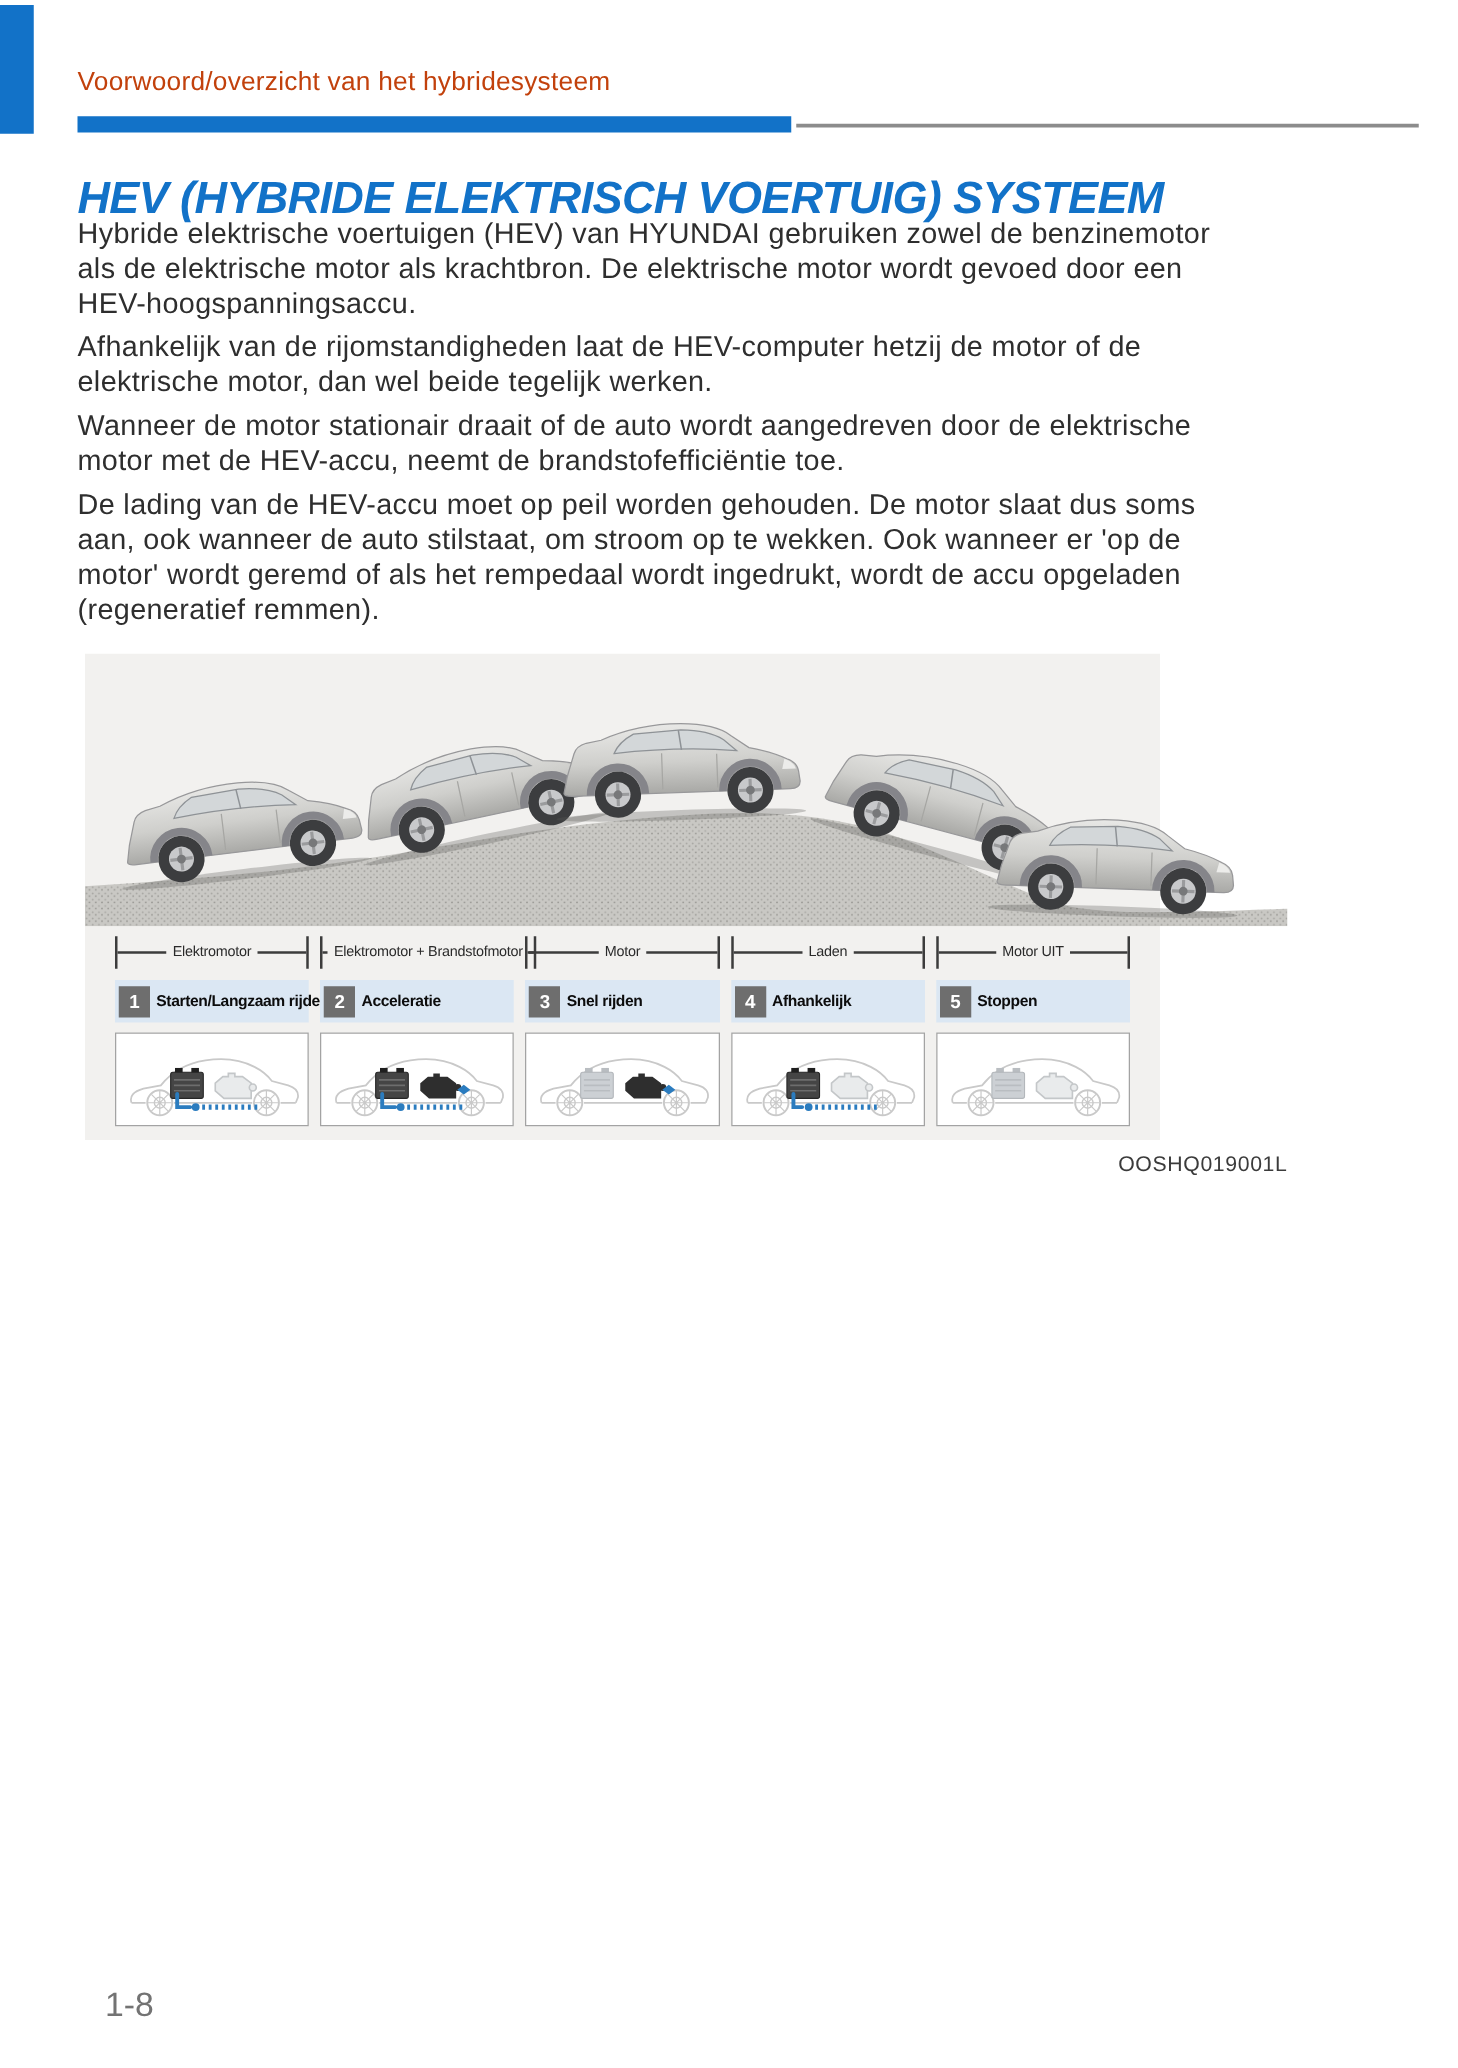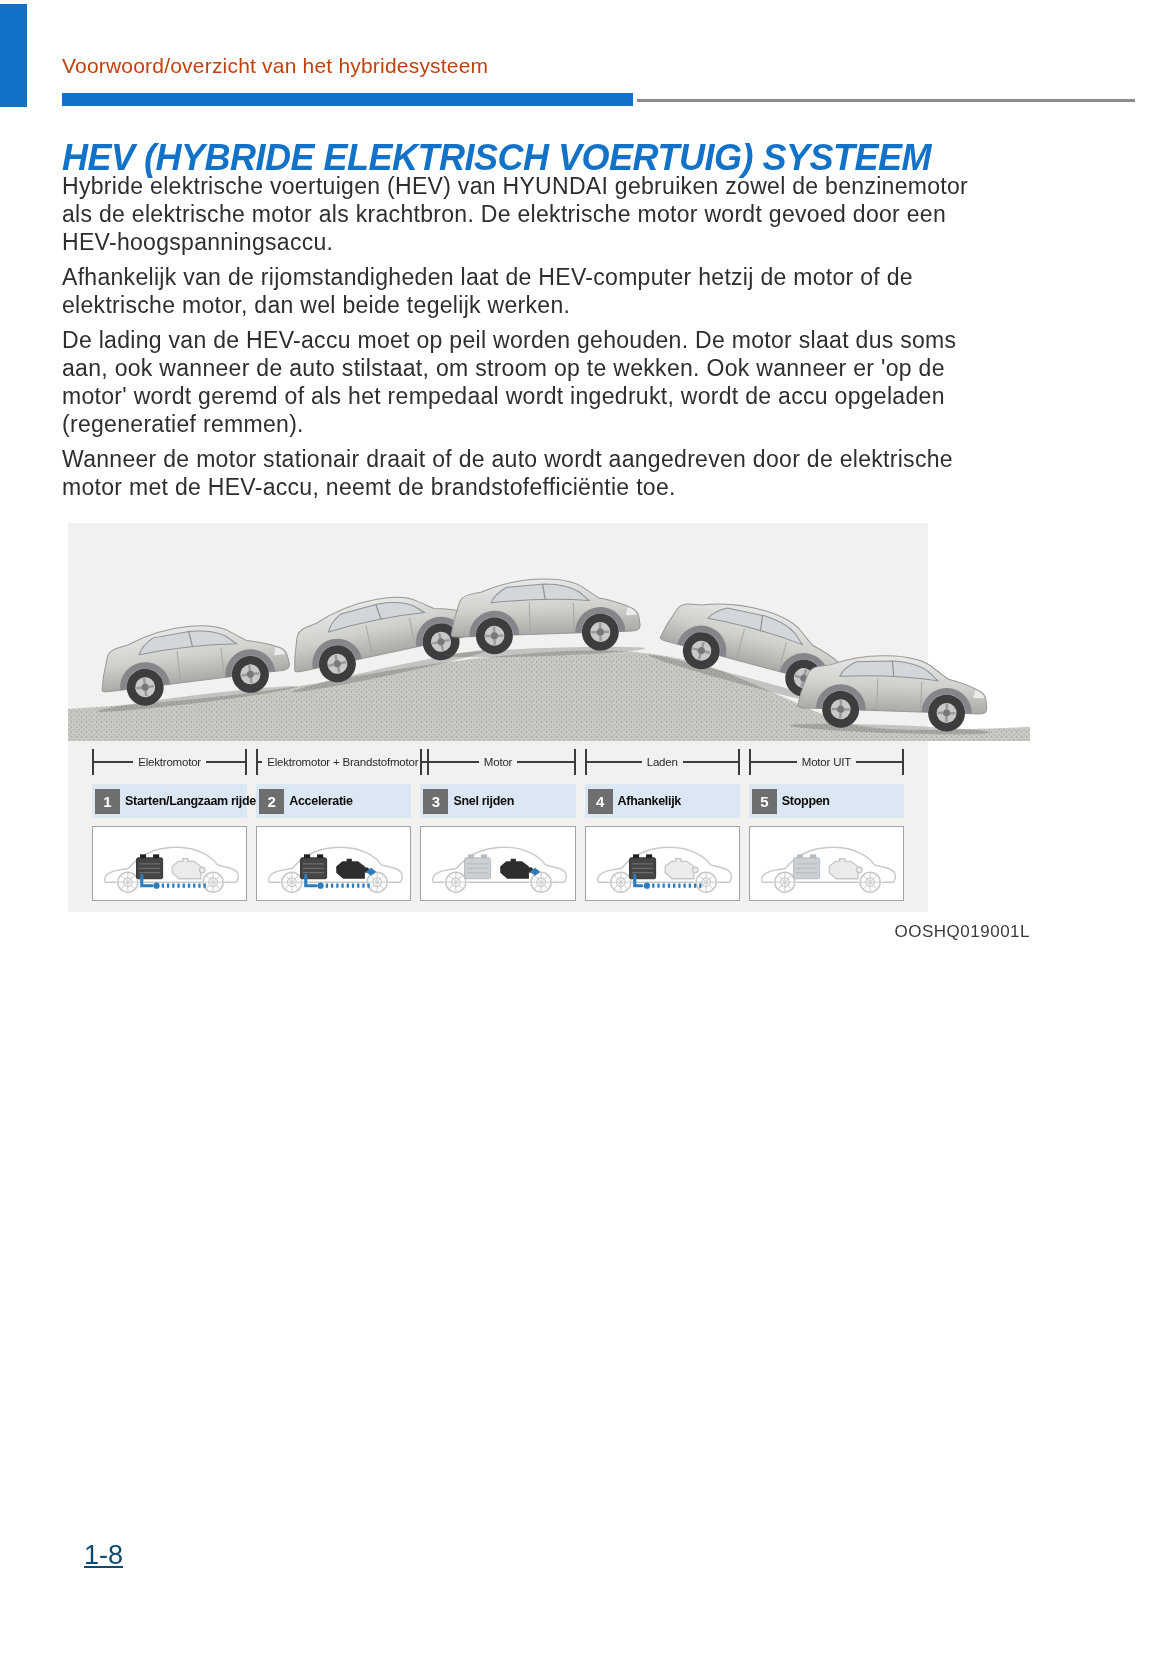--- a/index.html
+++ b/index.html
@@ -41,21 +41,21 @@
 
   .panel{flex:1;height:73px;background:#fff;border:1px solid #a3a3a3;min-width:0;}
   .panel svg{display:block;width:100%;height:100%;}
 
   .fsolid{stroke:#2b7cbf;stroke-width:3.6;fill:none;stroke-linecap:round;}
   .fdot{fill:#2b7cbf;}
   .fdash{stroke:#2b7cbf;stroke-width:5;stroke-dasharray:2.6 3.4;}
 
   .figure-caption{position:absolute;left:68px;top:922px;width:962px;text-align:right;
                   font-size:17px;letter-spacing:.5px;color:#3b3b3b;}
-  .page-number{position:absolute;left:84px;top:1540px;font-size:27px;color:#0c4a6e;text-decoration:underline;}
+  .page-number{position:absolute;left:84px;top:1589px;font-size:27px;color:#737373;}
 </style>
 </head>
 <body>
 
 <svg width="0" height="0" style="position:absolute" aria-hidden="true">
   <defs>
     <linearGradient id="carG" x1="0" y1="0" x2="0" y2="1">
       <stop offset="0" stop-color="#e8e8e6"></stop>
         <stop offset=".55" stop-color="#cfcfcc"></stop>
       <stop offset="1" stop-color="#a9a9a6"></stop>
@@ -133,26 +133,26 @@
   <div class="rule-gray"></div>
 
   <h1 class="doc-title">HEV (HYBRIDE ELEKTRISCH VOERTUIG) SYSTEEM</h1>
 
   <div class="body-text">
     <p>Hybride elektrische voertuigen (HEV) van HYUNDAI gebruiken zowel de benzinemotor
 als de elektrische motor als krachtbron. De elektrische motor wordt gevoed door een
 HEV-hoogspanningsaccu.</p>
     <p>Afhankelijk van de rijomstandigheden laat de HEV-computer hetzij de motor of de
 elektrische motor, dan wel beide tegelijk werken.</p>
+    <p>Wanneer de motor stationair draait of de auto wordt aangedreven door de elektrische
+motor met de HEV-accu, neemt de brandstofefficiëntie toe.</p>
     <p>De lading van de HEV-accu moet op peil worden gehouden. De motor slaat dus soms
 aan, ook wanneer de auto stilstaat, om stroom op te wekken. Ook wanneer er 'op de
 motor' wordt geremd of als het rempedaal wordt ingedrukt, wordt de accu opgeladen
 (regeneratief remmen).</p>
-    <p>Wanneer de motor stationair draait of de auto wordt aangedreven door de elektrische
-motor met de HEV-accu, neemt de brandstofefficiëntie toe.</p>
   </div>
 
   <div class="figure">
 
     <svg class="hill-svg" viewBox="0 0 962 218" preserveAspectRatio="none">
       <path d="M0,186 C100,180 180,172 262,158 C352,142 420,132 500,128
                C560,125 612,132 654,148 C702,167 734,184 772,198
                C804,209 856,208 962,204 L962,218 L0,218 Z" fill="url(#speck)"></path>
       <use href="#suv" transform="translate(212,64) rotate(-12 110 84)"></use>
       <use href="#suv" transform="translate(19,92) rotate(-7 110 84)"></use>

